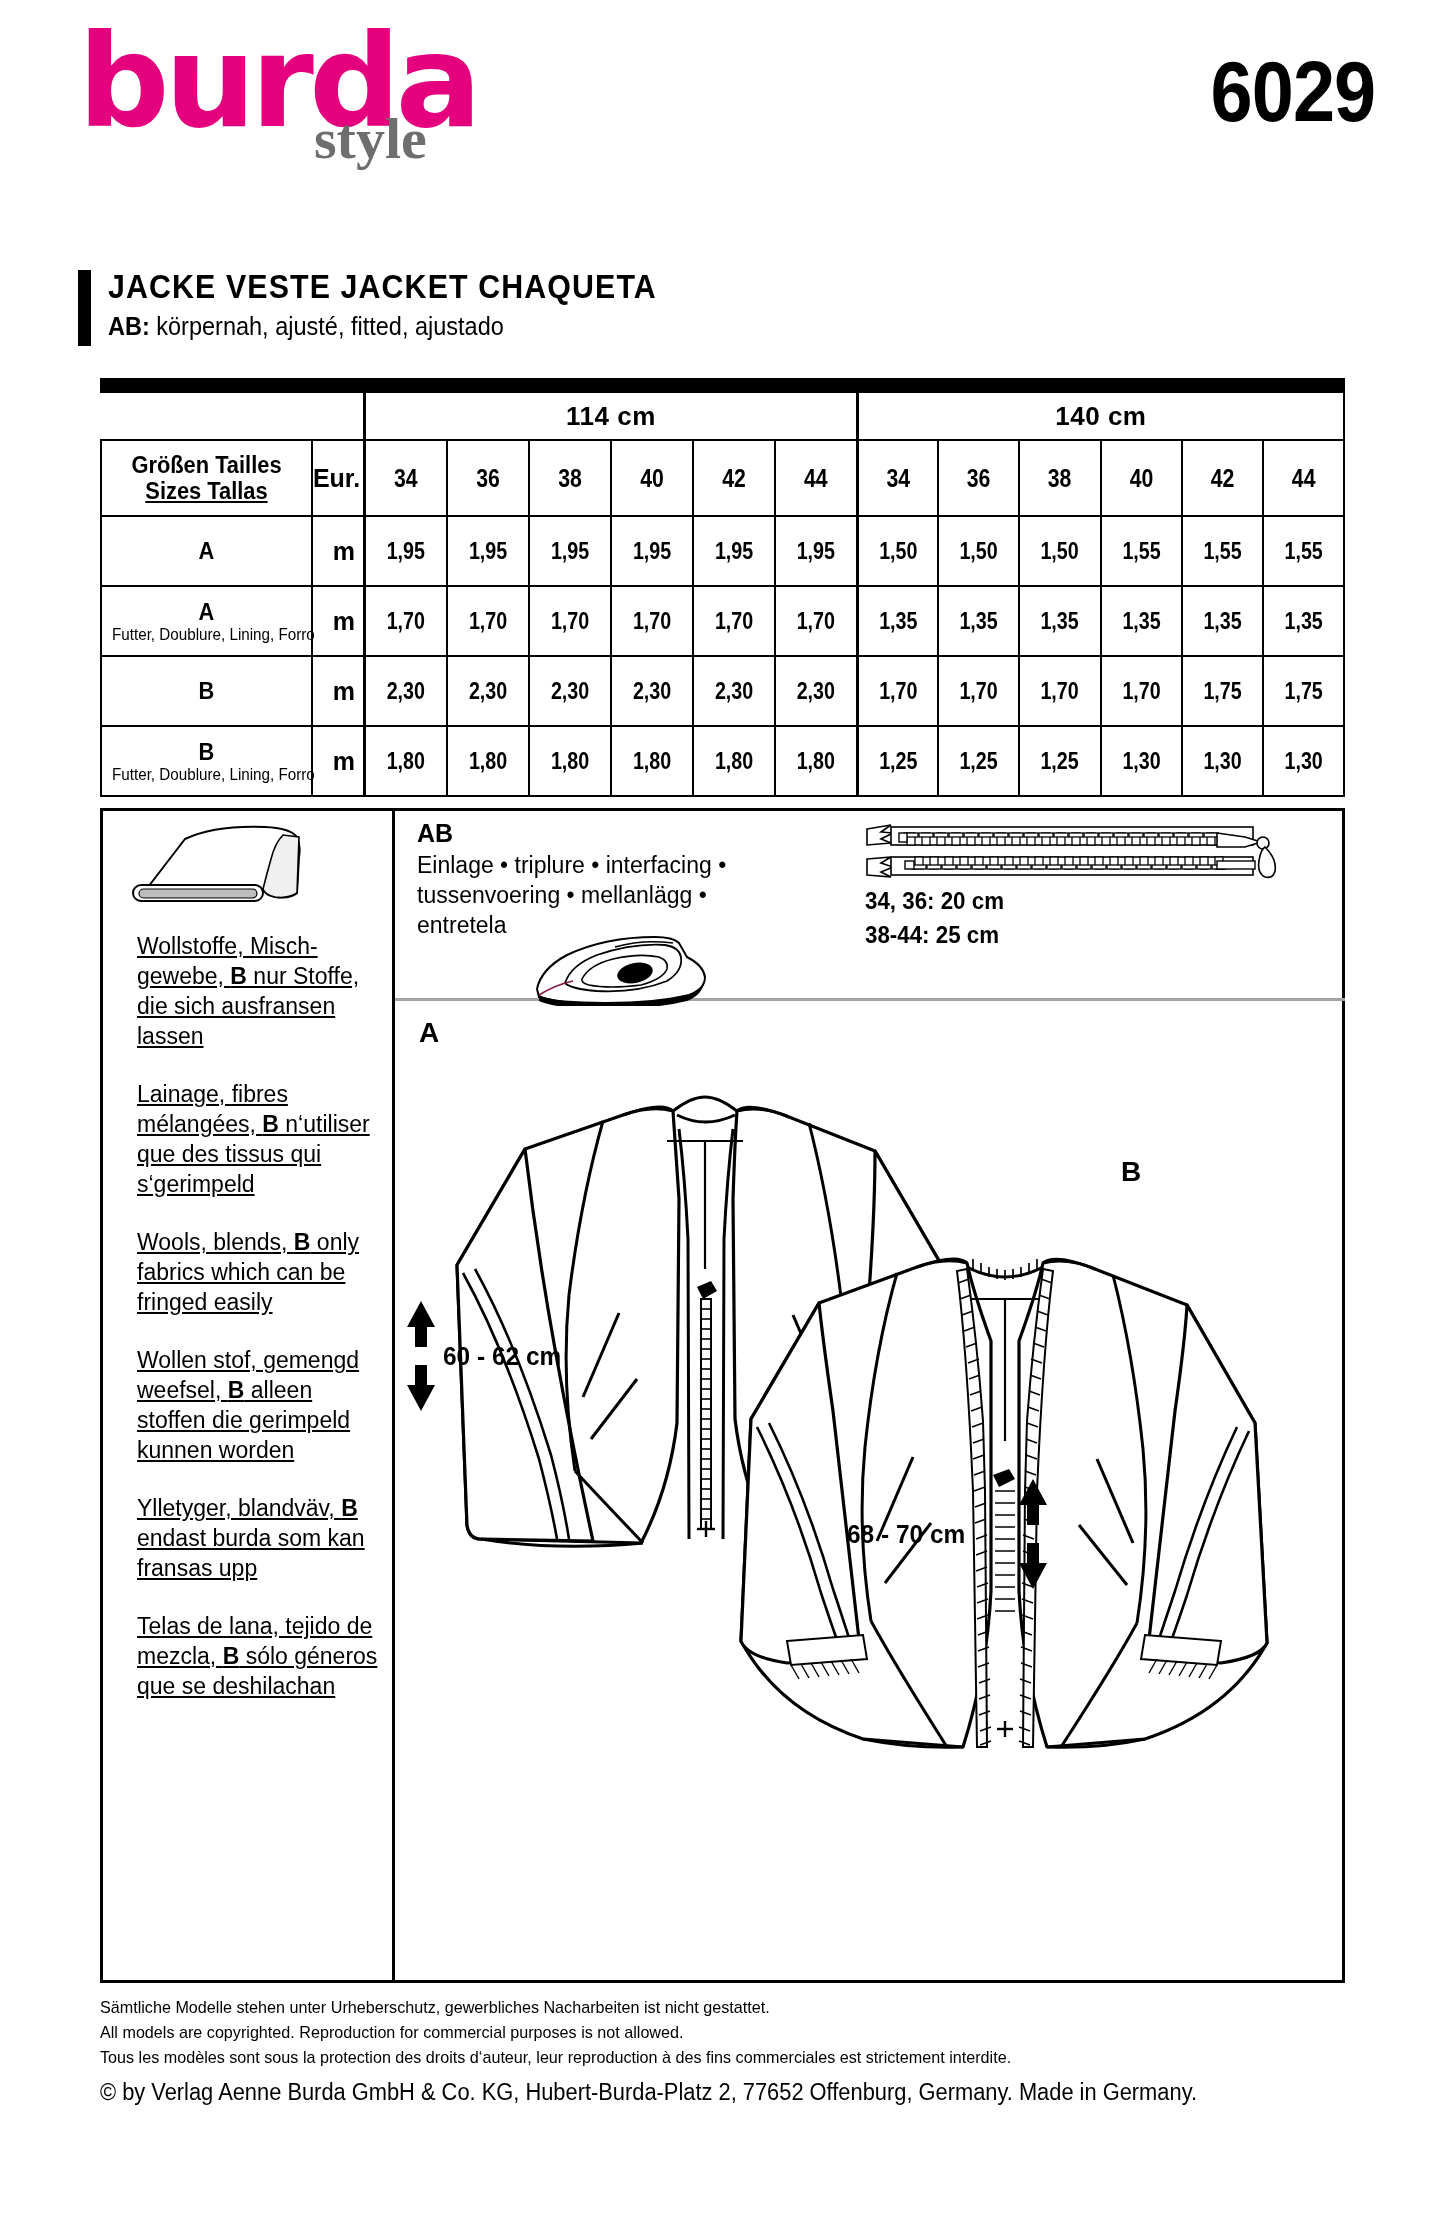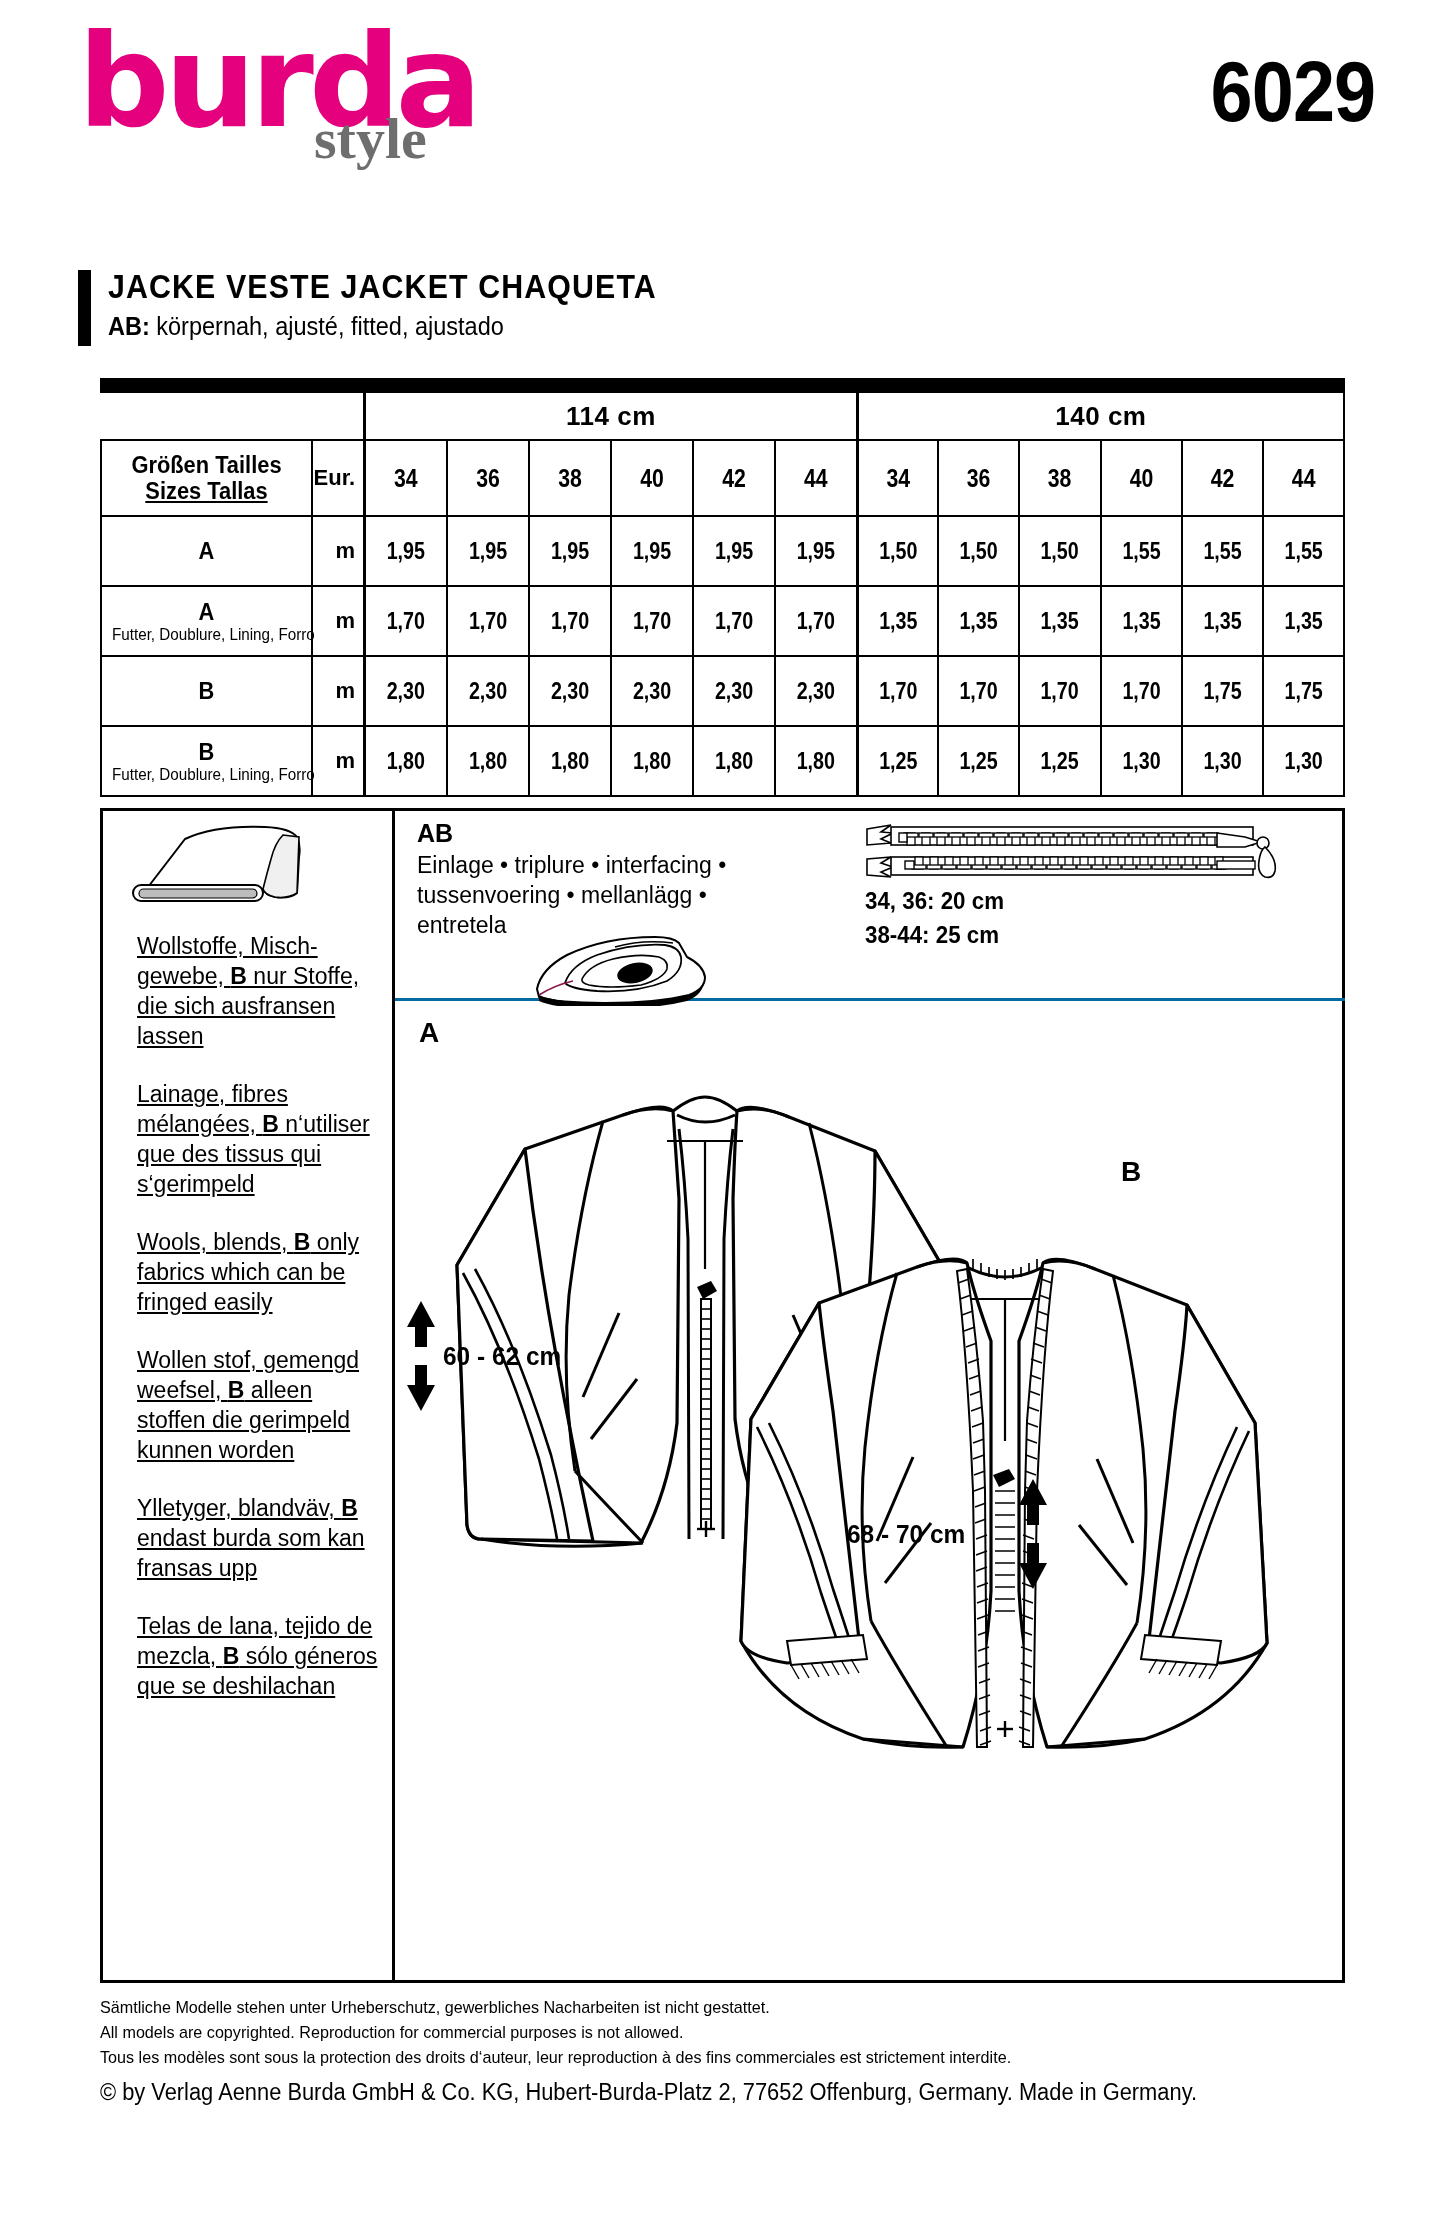--- a/index.html
+++ b/index.html
@@ -156,21 +156,21 @@
     font-size: 16px;
     font-weight: normal;
     line-height: 19px;
     transform: scaleX(0.95);
     transform-origin: left center;
     white-space: nowrap;
   }
   .unit-cell {
     text-align: right !important;
     padding-right: 8px !important;
-    font-size: 22px;
+    font-size: 25px;
     font-weight: bold;
   }
   .size-num {
     font-size: 25px;
     font-weight: bold;
     transform: scaleX(0.85);
   }
   .val-num {
     font-size: 24px;
     font-weight: bold;
@@ -216,21 +216,21 @@
   }
   .fabric-text p { margin: 0 0 28px 16px; text-decoration: underline; }
   .fabric-text b { font-weight: bold; }
 
   .mid-topright {
     position: absolute;
     left: 292px;
     top: 0;
     width: 950px;
     height: 190px;
-    border-bottom: 3px solid #0369a1;
+    border-bottom: 3px solid #a3a3a3;
     box-sizing: border-box;
   }
   .interfacing {
     position: absolute;
     left: 22px;
     top: 8px;
     width: 430px;
   }
   .interfacing .ab {
     font-size: 25px;

